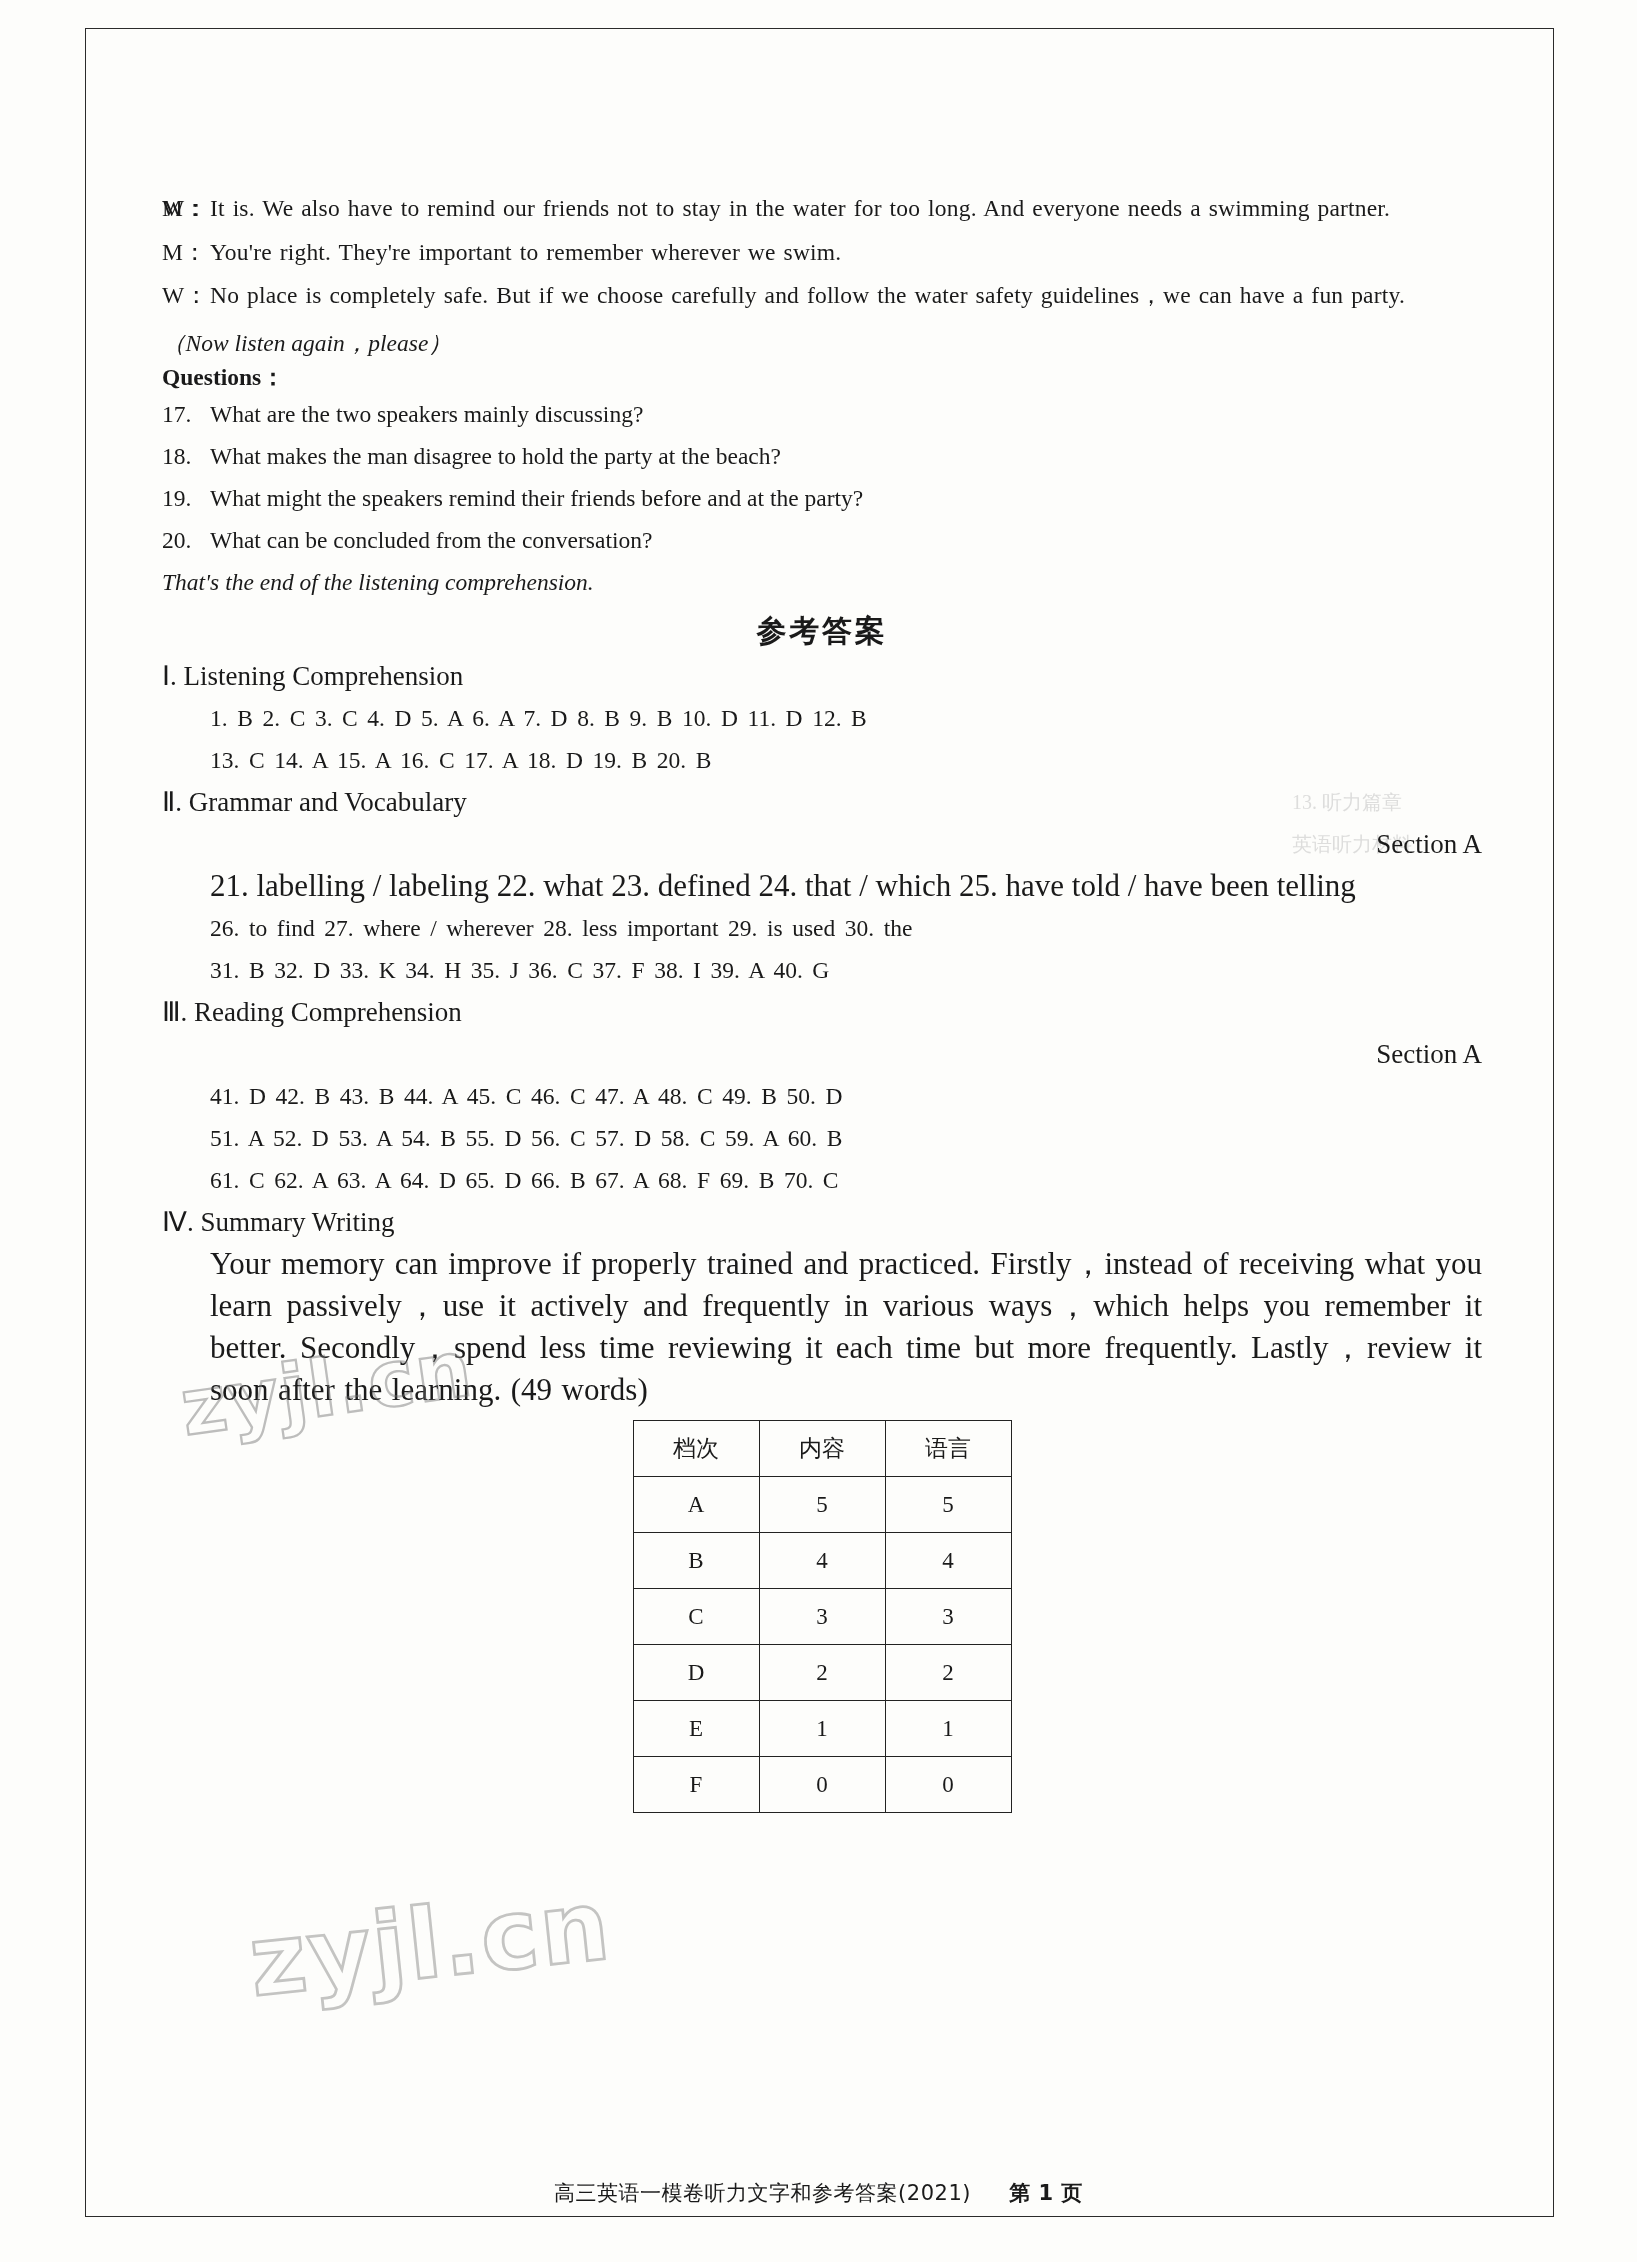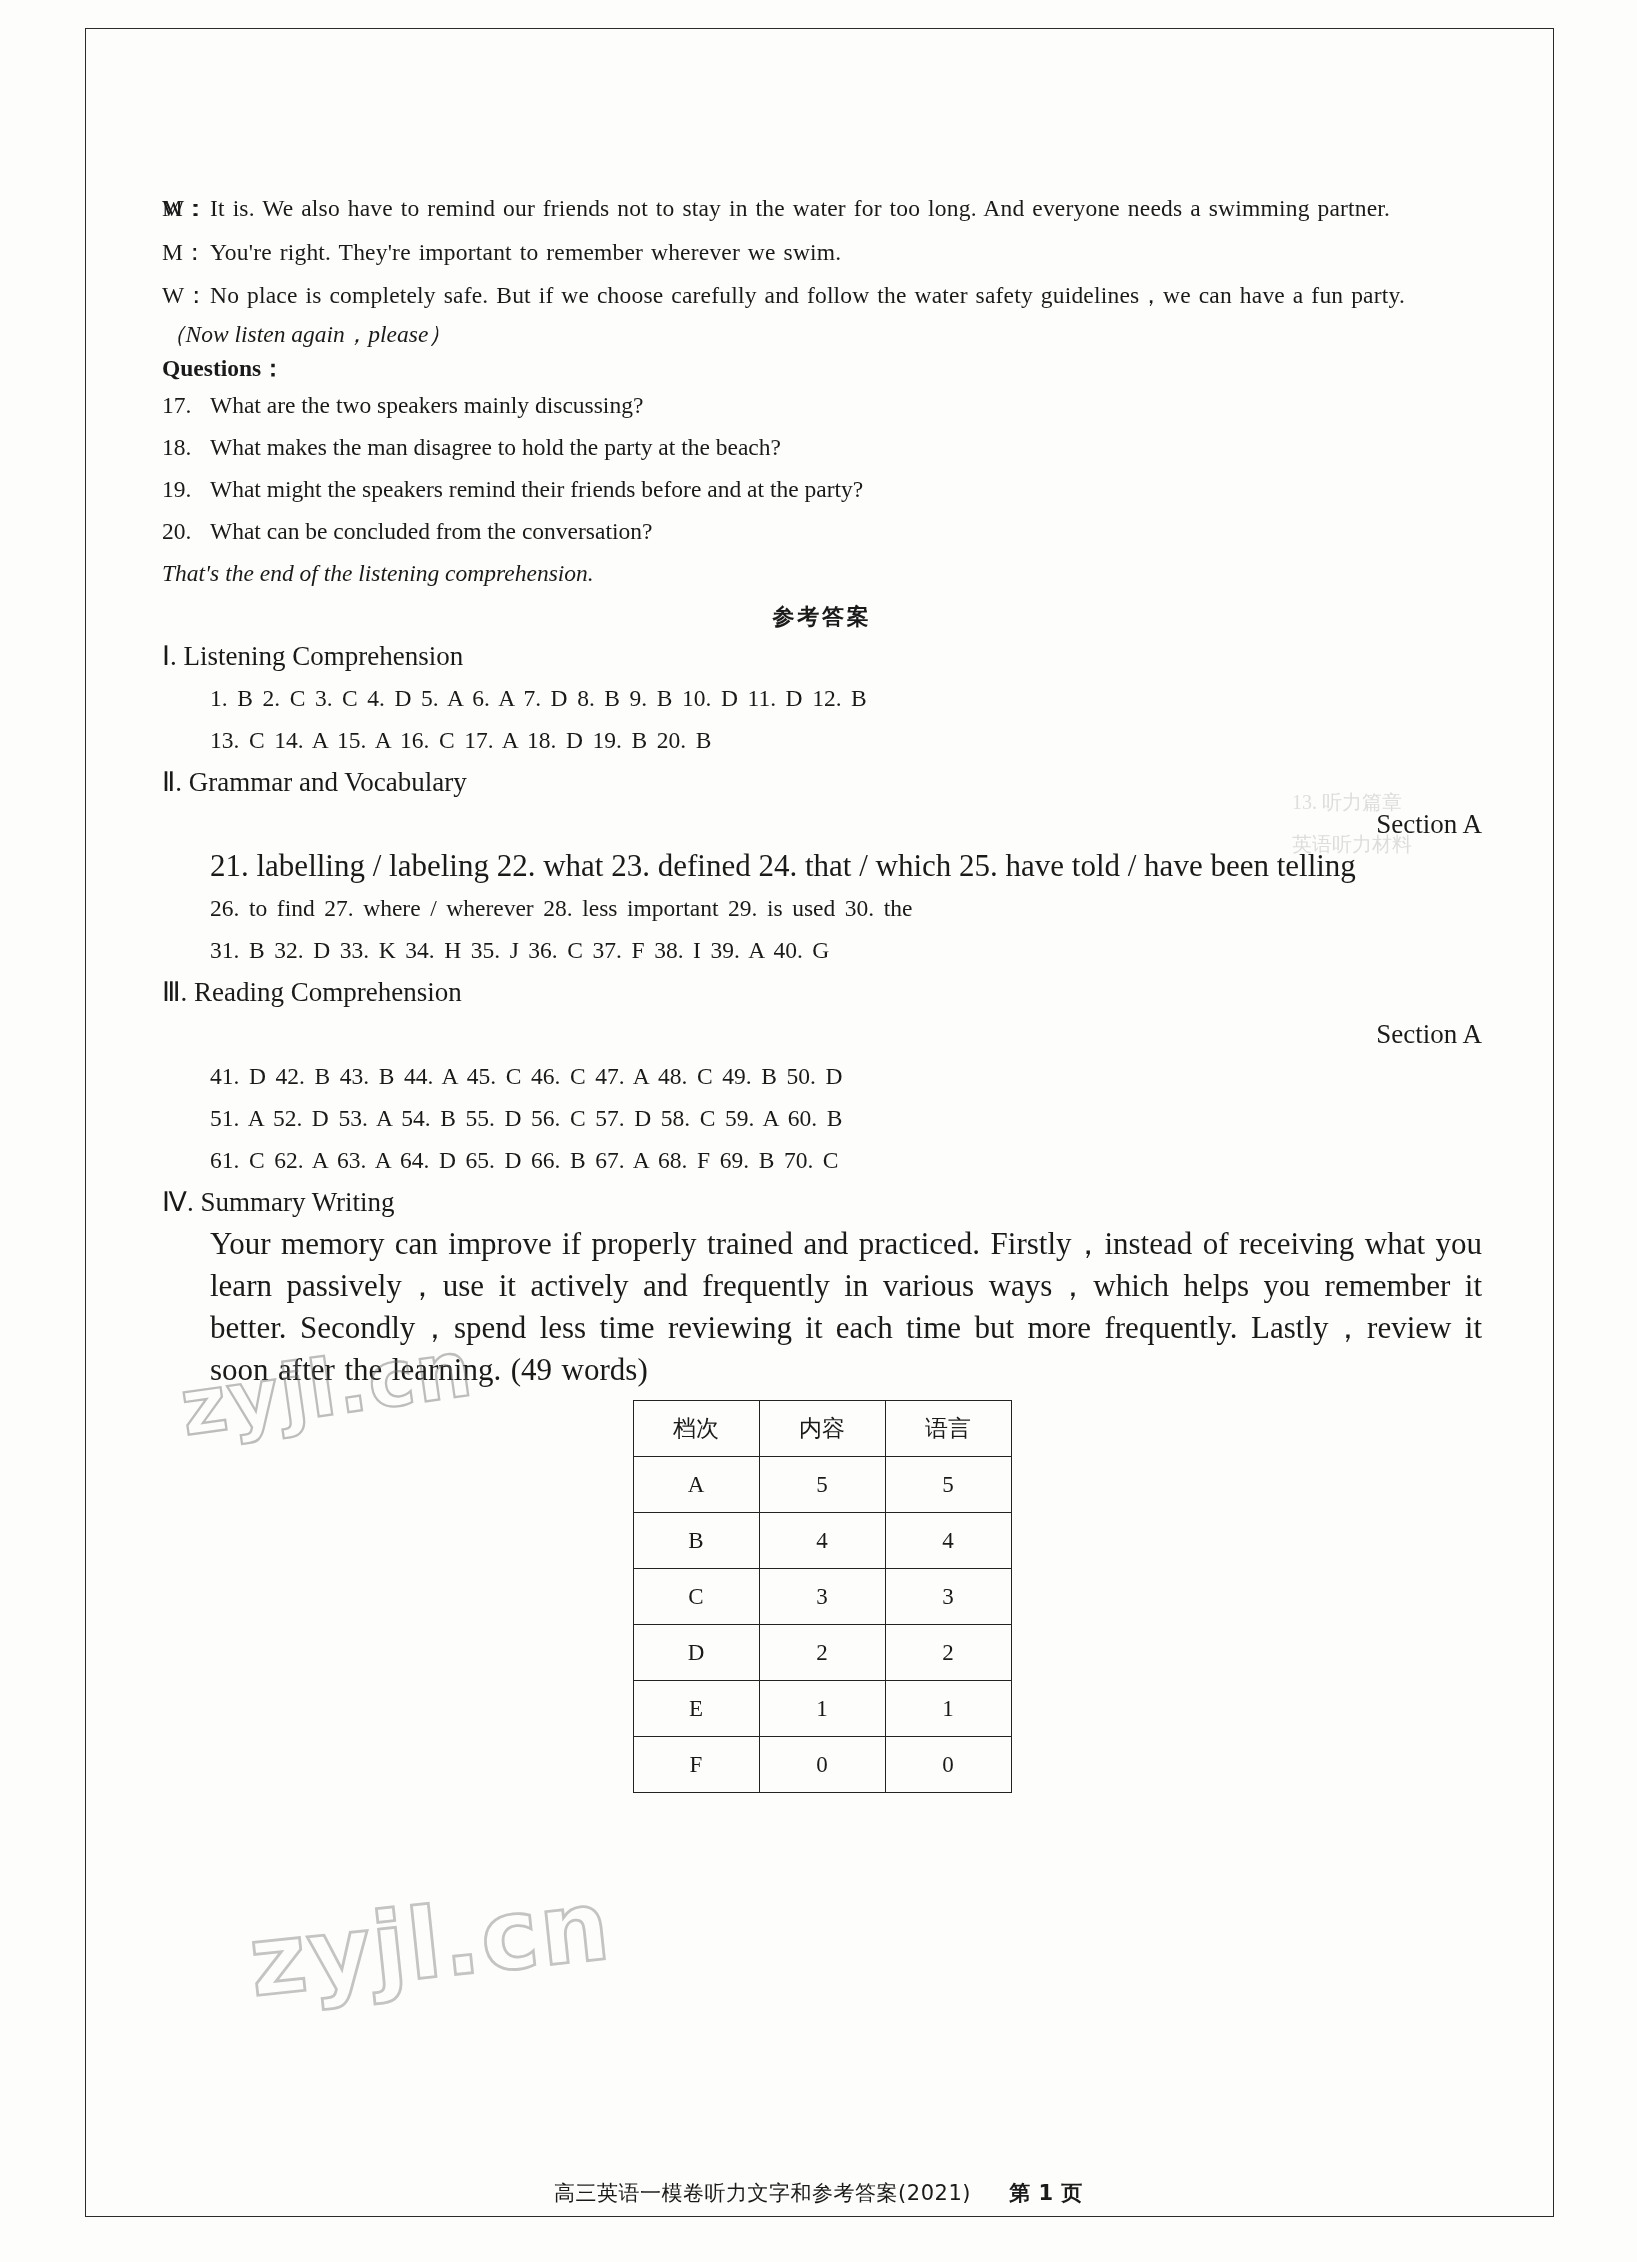--- a/index.html
+++ b/index.html
@@ -50,21 +50,21 @@
     padding-left: 48px;
     position: relative;
   }
   .dlg .spk {
     position: absolute;
     left: 0;
     top: 0;
   }
   .spaced { word-spacing: 1.8px; }
   .nowlisten {
-    margin-top: 2px;
+    margin-top: 11px;
     font-style: italic;
     font-size: 23.5px;
   }
   .qhead {
     font-weight: bold;
     font-size: 23.5px;
     margin-top: 1.8px;
   }
   .qline {
     font-size: 23.5px;
@@ -78,21 +78,21 @@
     top: 0;
   }
   .endline {
     font-style: italic;
     font-size: 23.5px;
     line-height: 42px;
   }
   .answers-title {
     text-align: center;
     font-weight: bold;
-    font-size: 22px;
+    font-size: 30px;
     letter-spacing: 2.8px;
     margin: 7.4px 0 3.7px 0;
     font-family: "DejaVu Sans", sans-serif;
   }
   .sec-head {
     font-size: 27px;
     line-height: 42px;
   }
   .indent1 { padding-left: 48px; text-align: right; }
   .ansrow {

